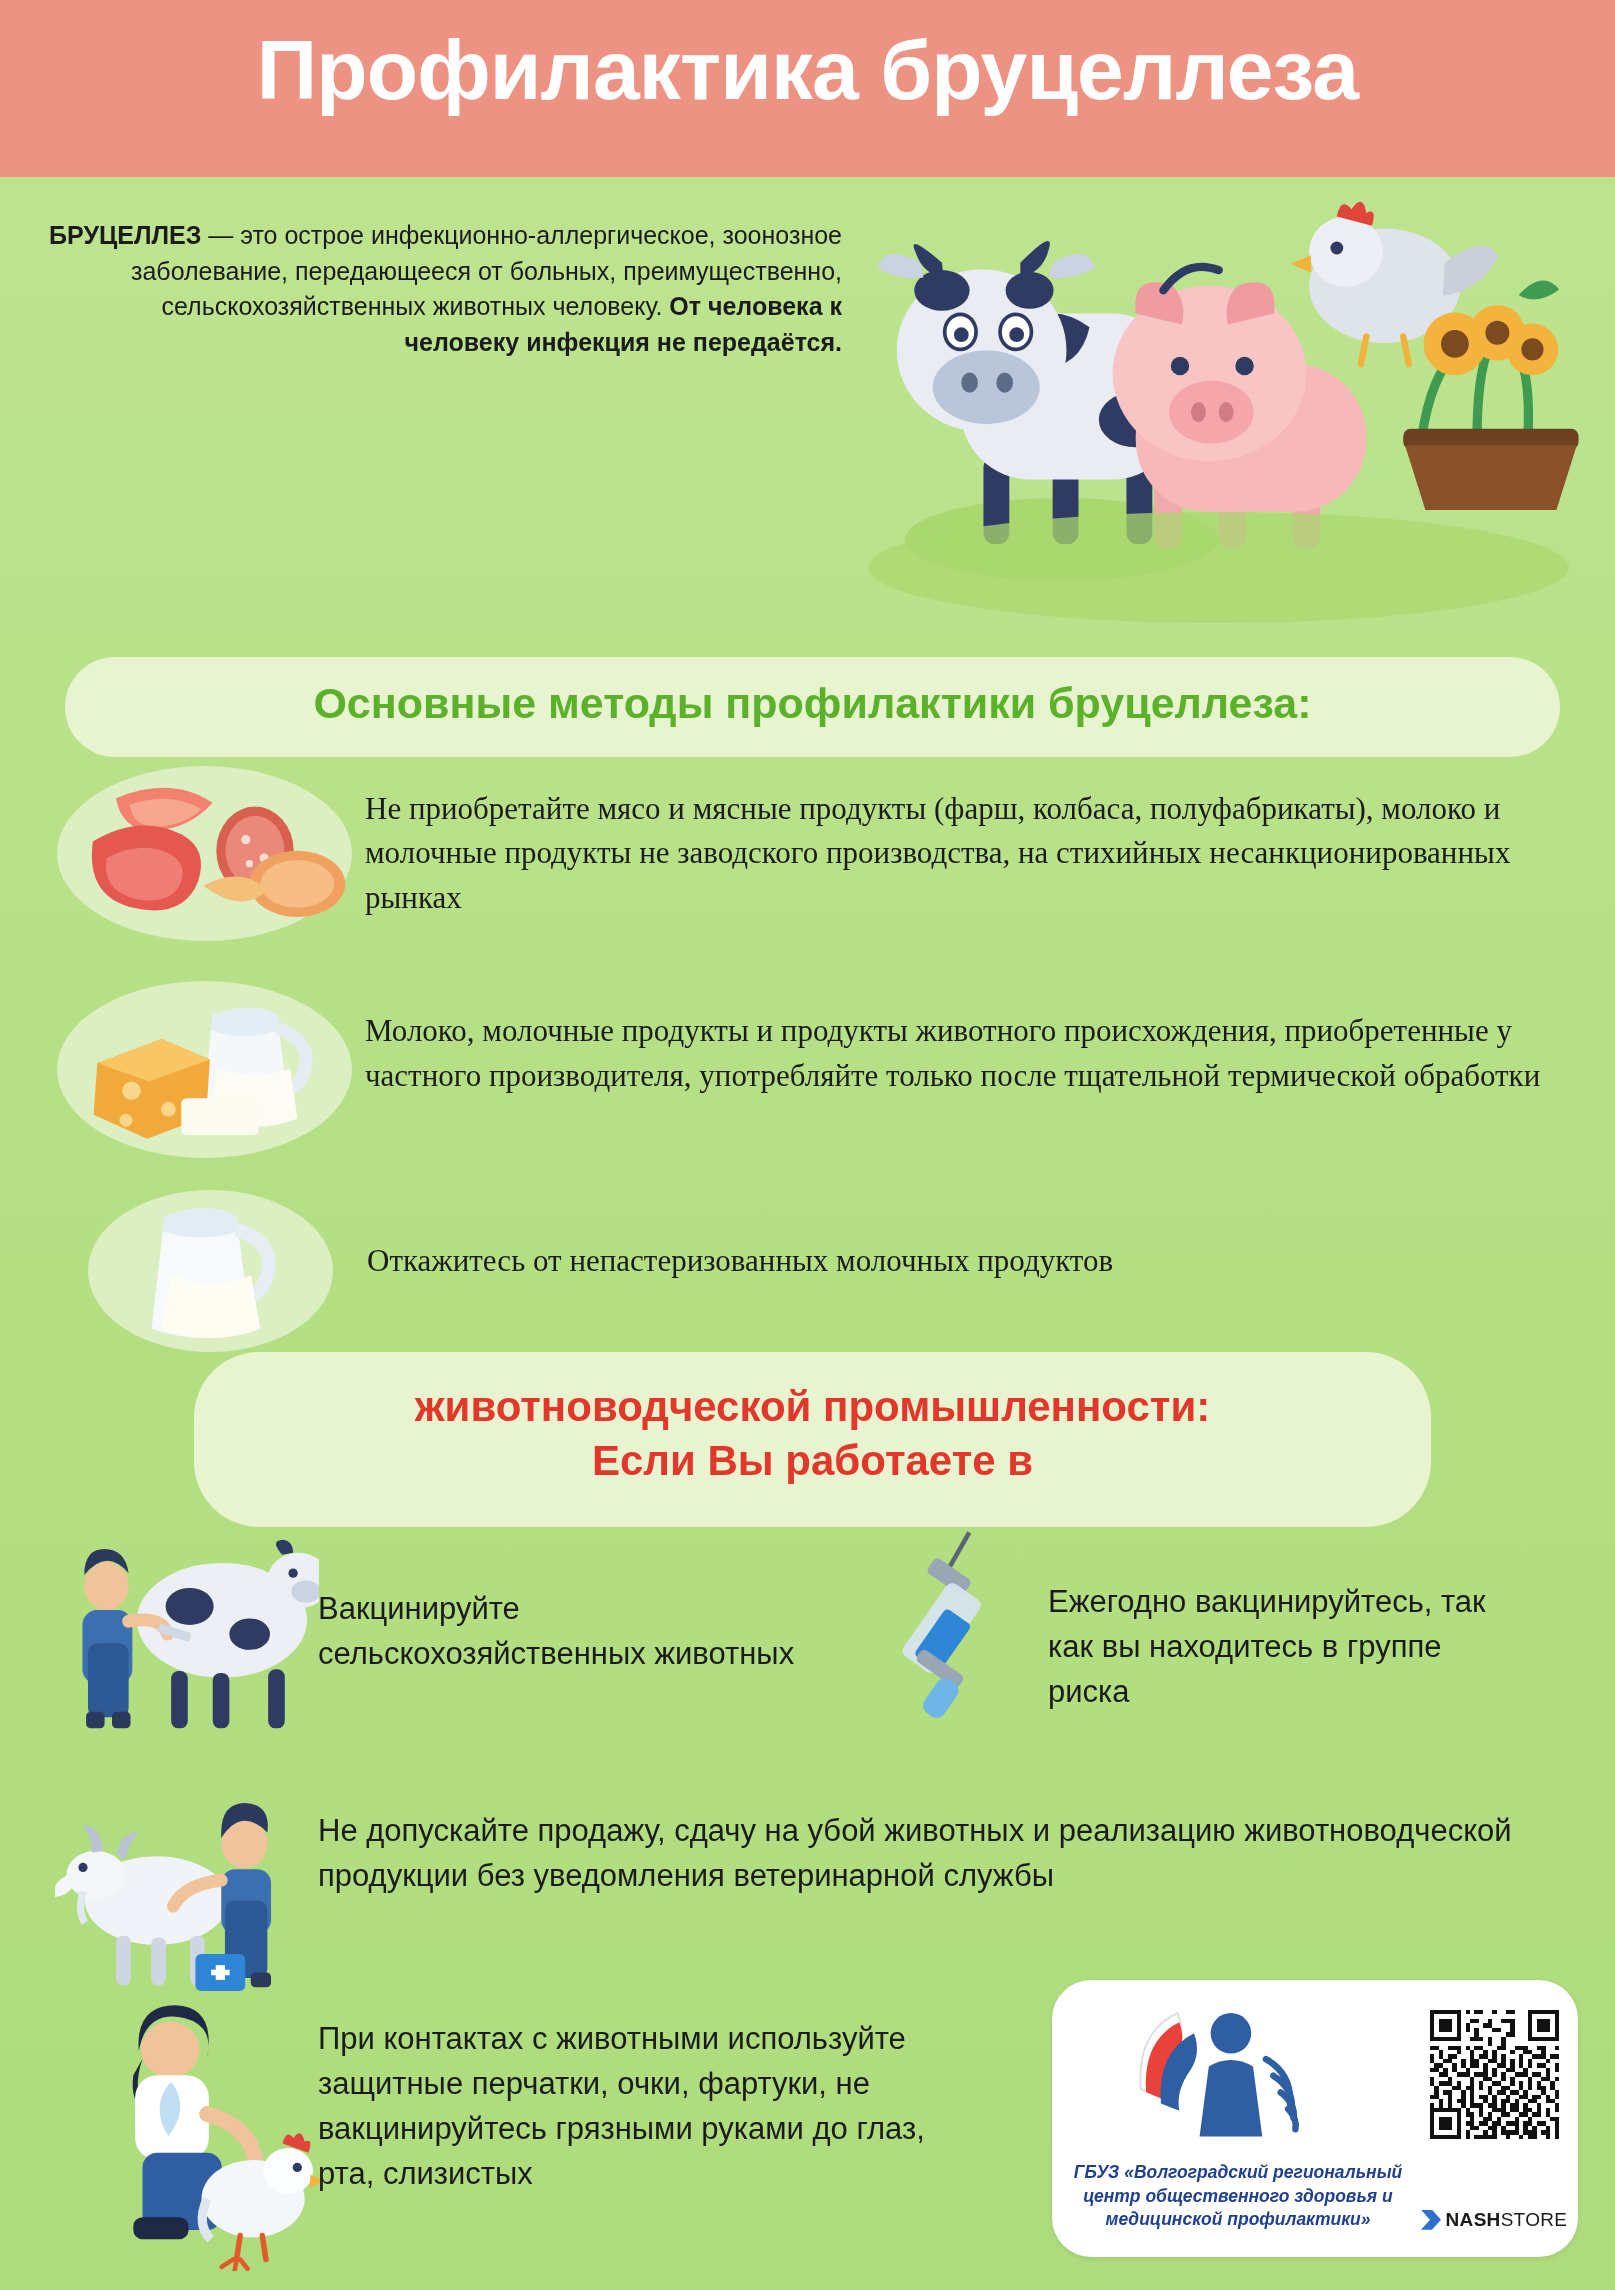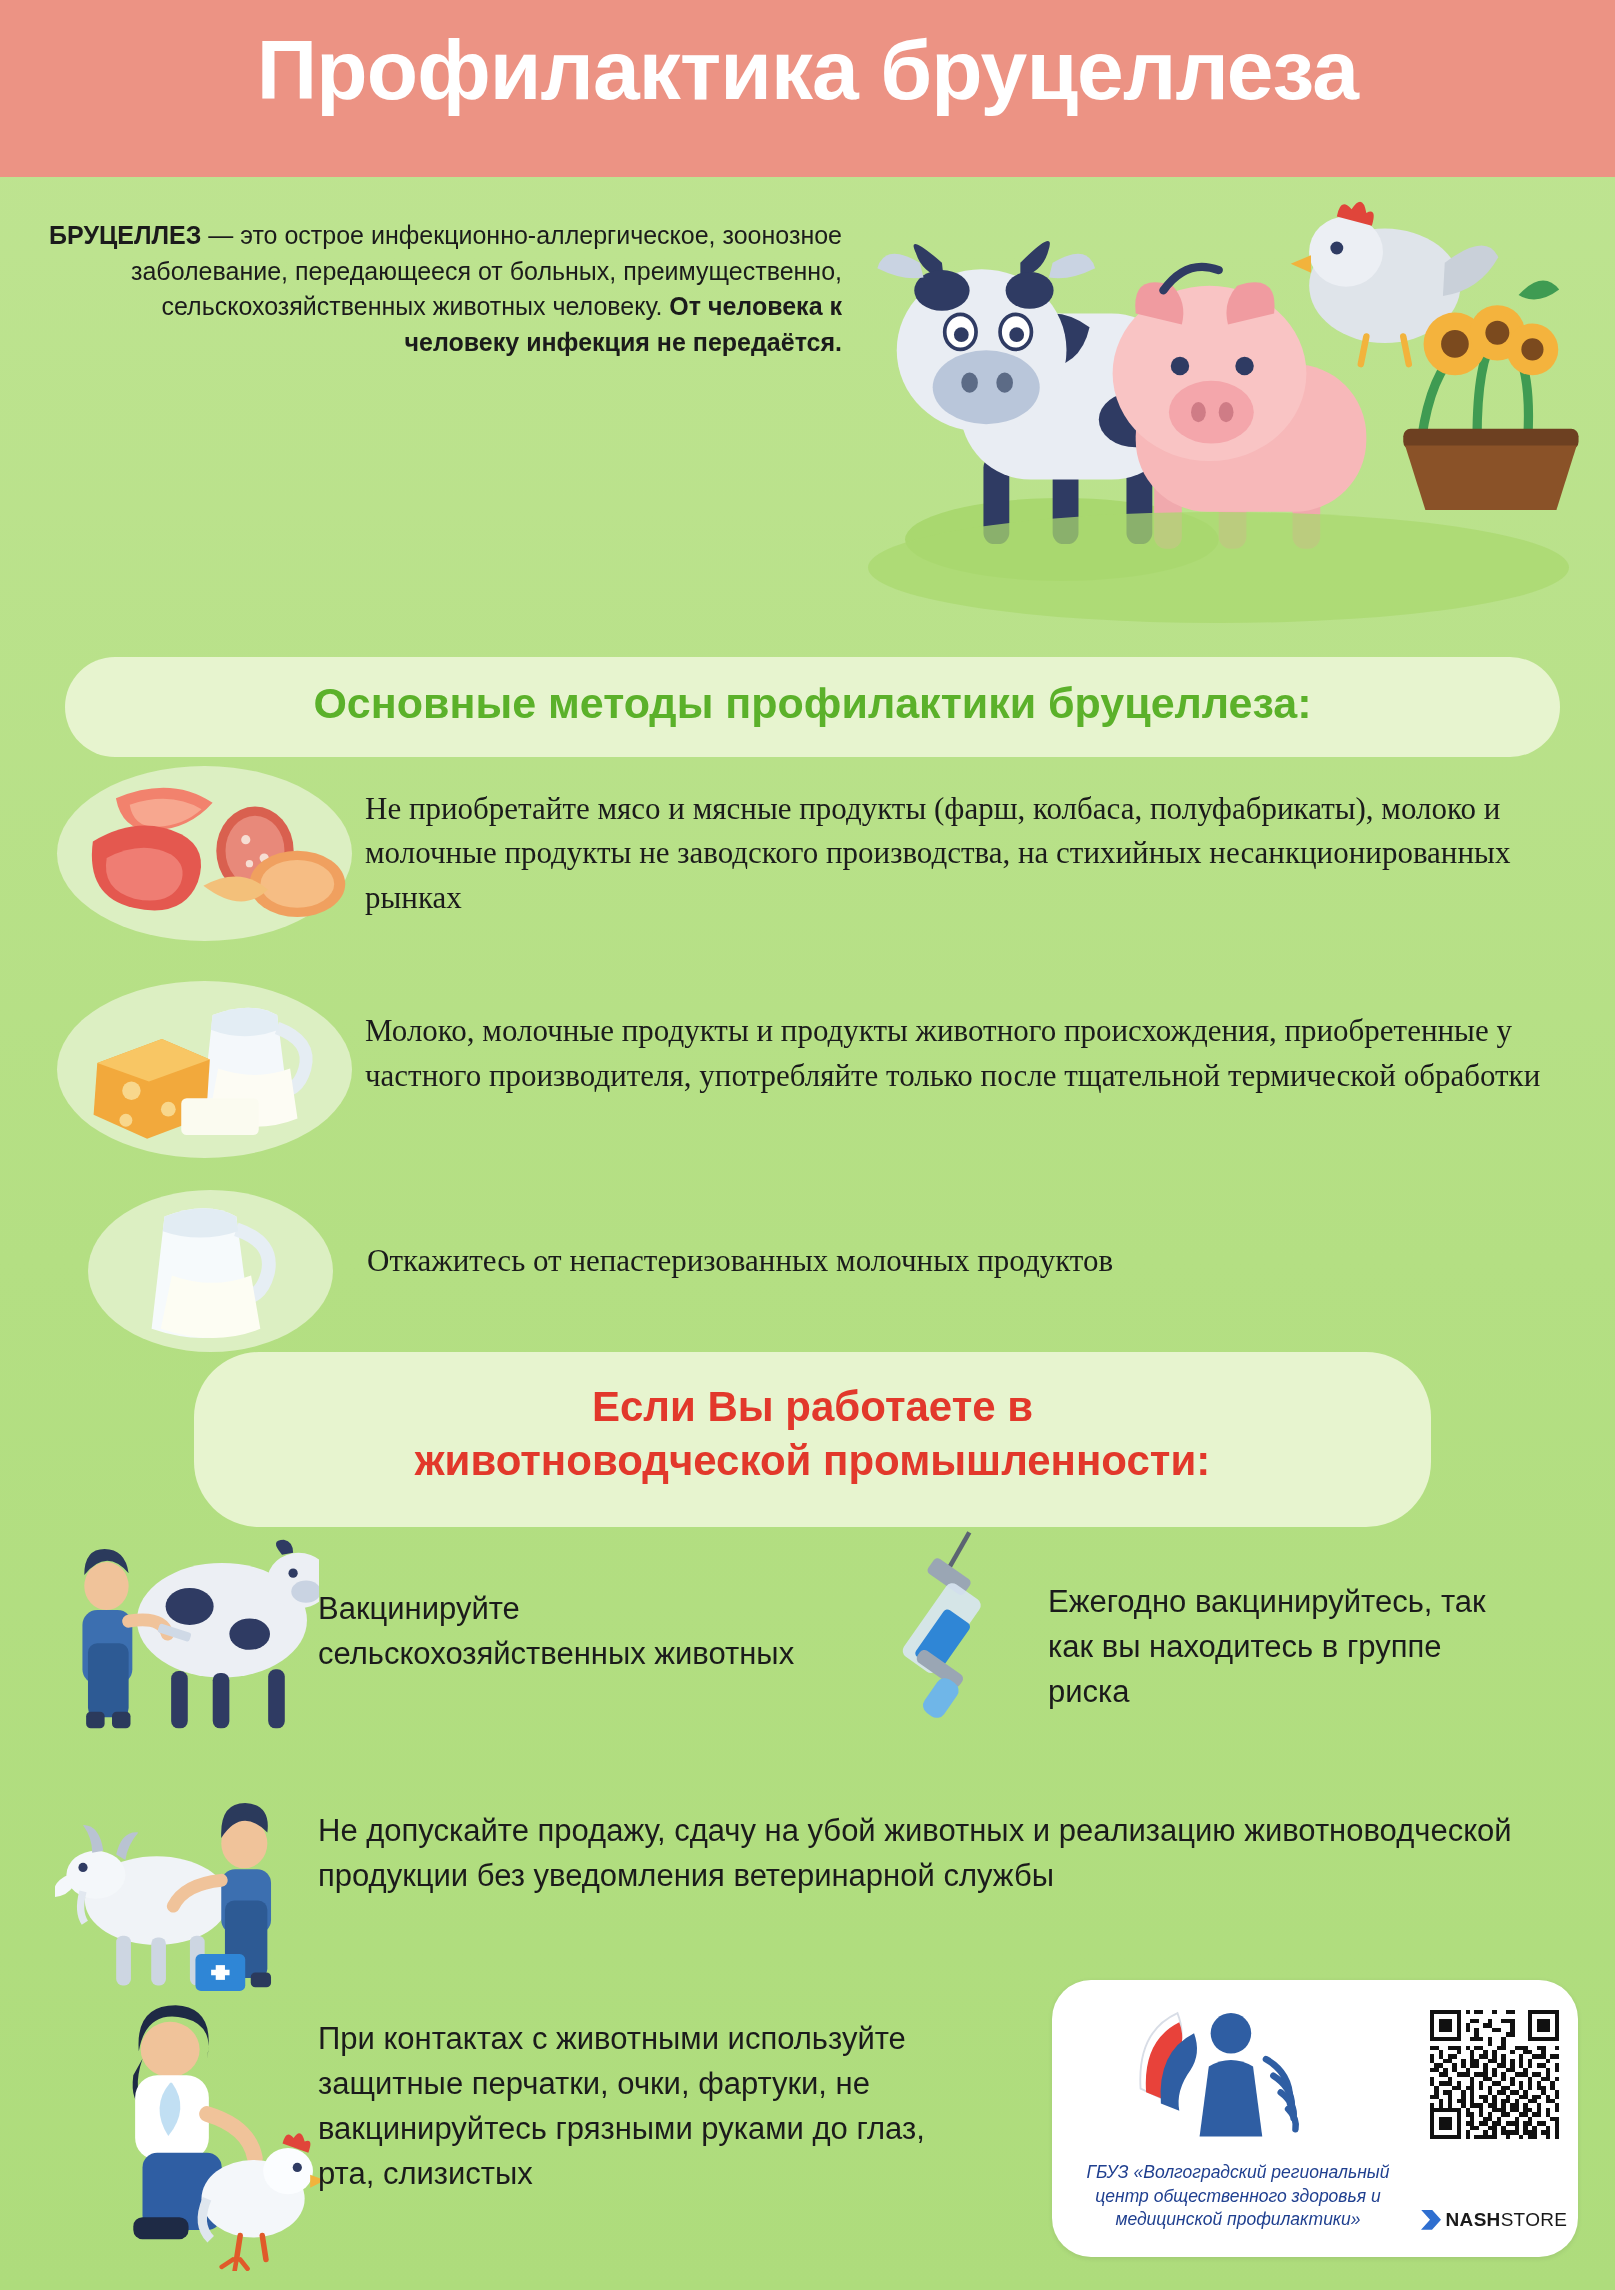--- a/index.html
+++ b/index.html
@@ -175,21 +175,21 @@
     border-radius: 39px;
     box-shadow: 0 1.8px 5.5px rgba(0,0,0,0.08);
   }
   .logo-caption {
     position: absolute;
     left: 20px;
     top: 181px;
     width: 332px;
     text-align: center;
     font-size: 17.5px;
-    font-weight: normal;
+    font-weight: bold;
     font-style: italic;
     color: #1f3f8f;
     line-height: 1.35;
   }
   .qr {
     position: absolute;
     left: 378px;
     top: 29.5px;
     width: 129px;
     height: 129px;
@@ -346,22 +346,22 @@
       <path d="M58 20 q46 -18 78 0 l16 122 q-50 20 -108 0z" fill="#f6fafc"></path>
       <path d="M136 34 q42 14 34 48 q-8 30 -34 26" fill="none" stroke="#e6eef4" stroke-width="15"></path>
       <path d="M58 20 q46 -18 78 0 l2 16 q-42 14 -82 0z" fill="#e2ecf3"></path>
       <path d="M66 84 q44 16 86 0 l10 58 q-50 20 -108 0z" fill="#fdfdf3"></path>
     </svg>
     <div class="tip-text">Откажитесь от непастеризованных молочных продуктов</div>
   </div>
 
   <div class="banner" id="banner-work">
     <div class="banner-text">
+      <div>животноводческой промышленности:</div>
       <div>Если Вы работаете в</div>
-      <div>животноводческой промышленности:</div>
     </div>
   </div>
 
   <svg style="position:absolute;left:51px;top:1514px" width="268" height="231" viewBox="0 0 290 250">
     <ellipse cx="185" cy="115" rx="92" ry="62" fill="#eceff4"></ellipse>
     <ellipse cx="150" cy="100" rx="26" ry="20" fill="#2f3b63"></ellipse>
     <ellipse cx="215" cy="130" rx="22" ry="17" fill="#2f3b63"></ellipse>
     <rect x="130" y="170" width="18" height="62" rx="8" fill="#2f3b63"></rect>
     <rect x="175" y="172" width="18" height="60" rx="8" fill="#2f3b63"></rect>
     <rect x="235" y="168" width="18" height="64" rx="8" fill="#2f3b63"></rect>

